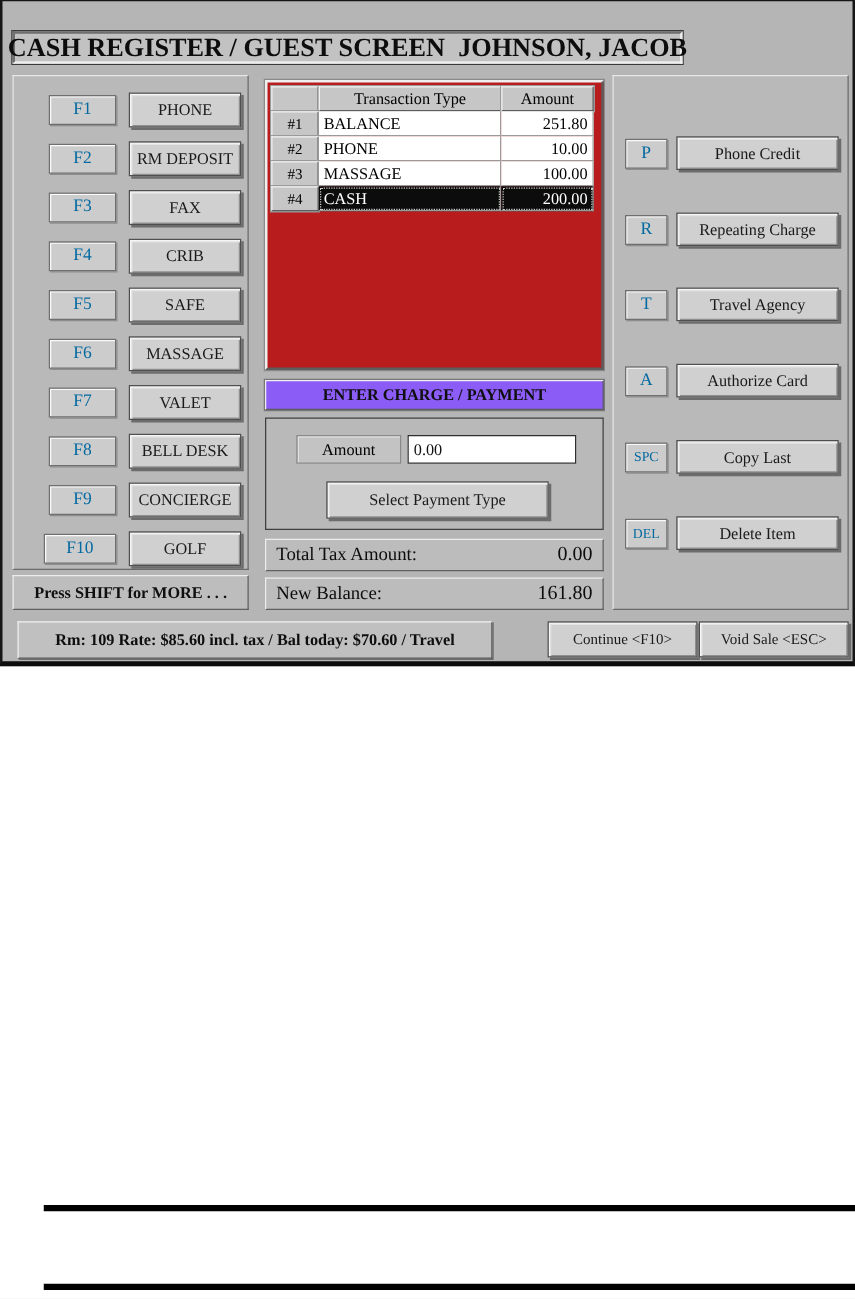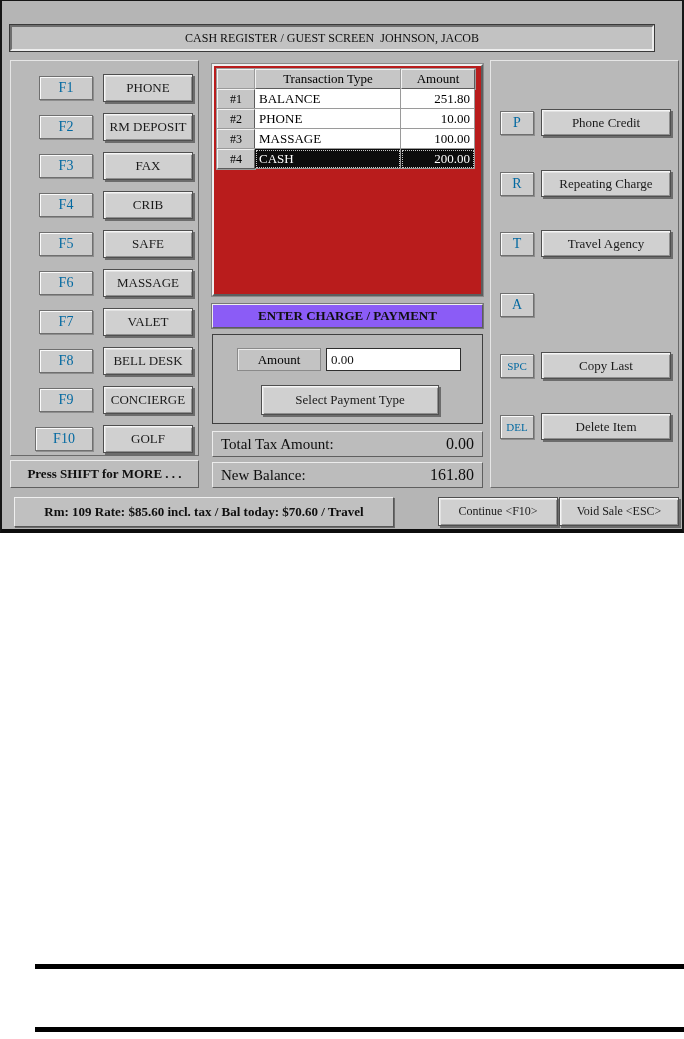--- a/index.html
+++ b/index.html
@@ -15,26 +15,26 @@
     border-bottom:4px solid #0d0d0d; border-top:1px solid #161616;
   }
   .titlebar {
     position:absolute; left:0; top:0; width:100%; height:16px;
     background:linear-gradient(90deg,#303030,#585858);
     color:#ffffff; font-family:"Liberation Sans", sans-serif;
     font-weight:bold; font-size:10px; line-height:16px; padding-left:4px;
     border-bottom:1px solid #e8e8e8;
   }
   .banner {
-    position:absolute; left:8px; top:24px; width:644px; height:26px;
+    position:absolute; left:8px; top:24px; width:536px; height:26px;
     background:#c2c2c2; border:2px solid;
     border-color:#6e6e6e #ededed #ededed #6e6e6e;
     box-shadow:0 0 0 1px #3a3a3a;
     display:flex; align-items:center; justify-content:center;
-    font-weight:normal; font-size:12px; color:#0d0d0d; white-space:pre;
+    font-weight:bold; font-size:21px; color:#0d0d0d; white-space:pre;
   }
   .panel3d {
     position:absolute; background:#b9b9b9; border:1px solid;
     border-color:#e6e6e6 #6a6a6a #6a6a6a #e6e6e6;
   }
   .keycap {
     position:absolute; background:#cccccc; border:1px solid #6f6f6f;
     box-shadow:inset 1px 1px 0 #fafafa, 1px 1px 0 #8d8d8d;
     display:flex; align-items:center; justify-content:center;
     font-weight:normal; font-size:14px; color:#0369a1;
@@ -263,20 +263,23 @@
         </div>
       <div class="keycap" style="left:9px; top:171px; width:34px; height:24px;">
           <span>T</span>
         </div>
       <div class="btn3d" style="left:50px; top:169px; width:130px; height:27px;">
           <span>Travel Agency</span>
         </div>
       <div class="keycap" style="left:9px; top:232px; width:34px; height:24px;">
           <span>A</span>
         </div>
+      <div class="btn3d" style="left:50px; top:230px; width:130px; height:27px;">
+          <span>Authorize Card</span>
+        </div>
       <div class="keycap small" style="left:9px; top:293px; width:34px; height:24px;">
           <span>SPC</span>
         </div>
       <div class="btn3d" style="left:50px; top:291px; width:130px; height:27px;">
           <span>Copy Last</span>
         </div>
       <div class="keycap small" style="left:9px; top:354px; width:34px; height:24px;">
           <span>DEL</span>
         </div>
       <div class="btn3d" style="left:50px; top:352px; width:130px; height:27px;">

